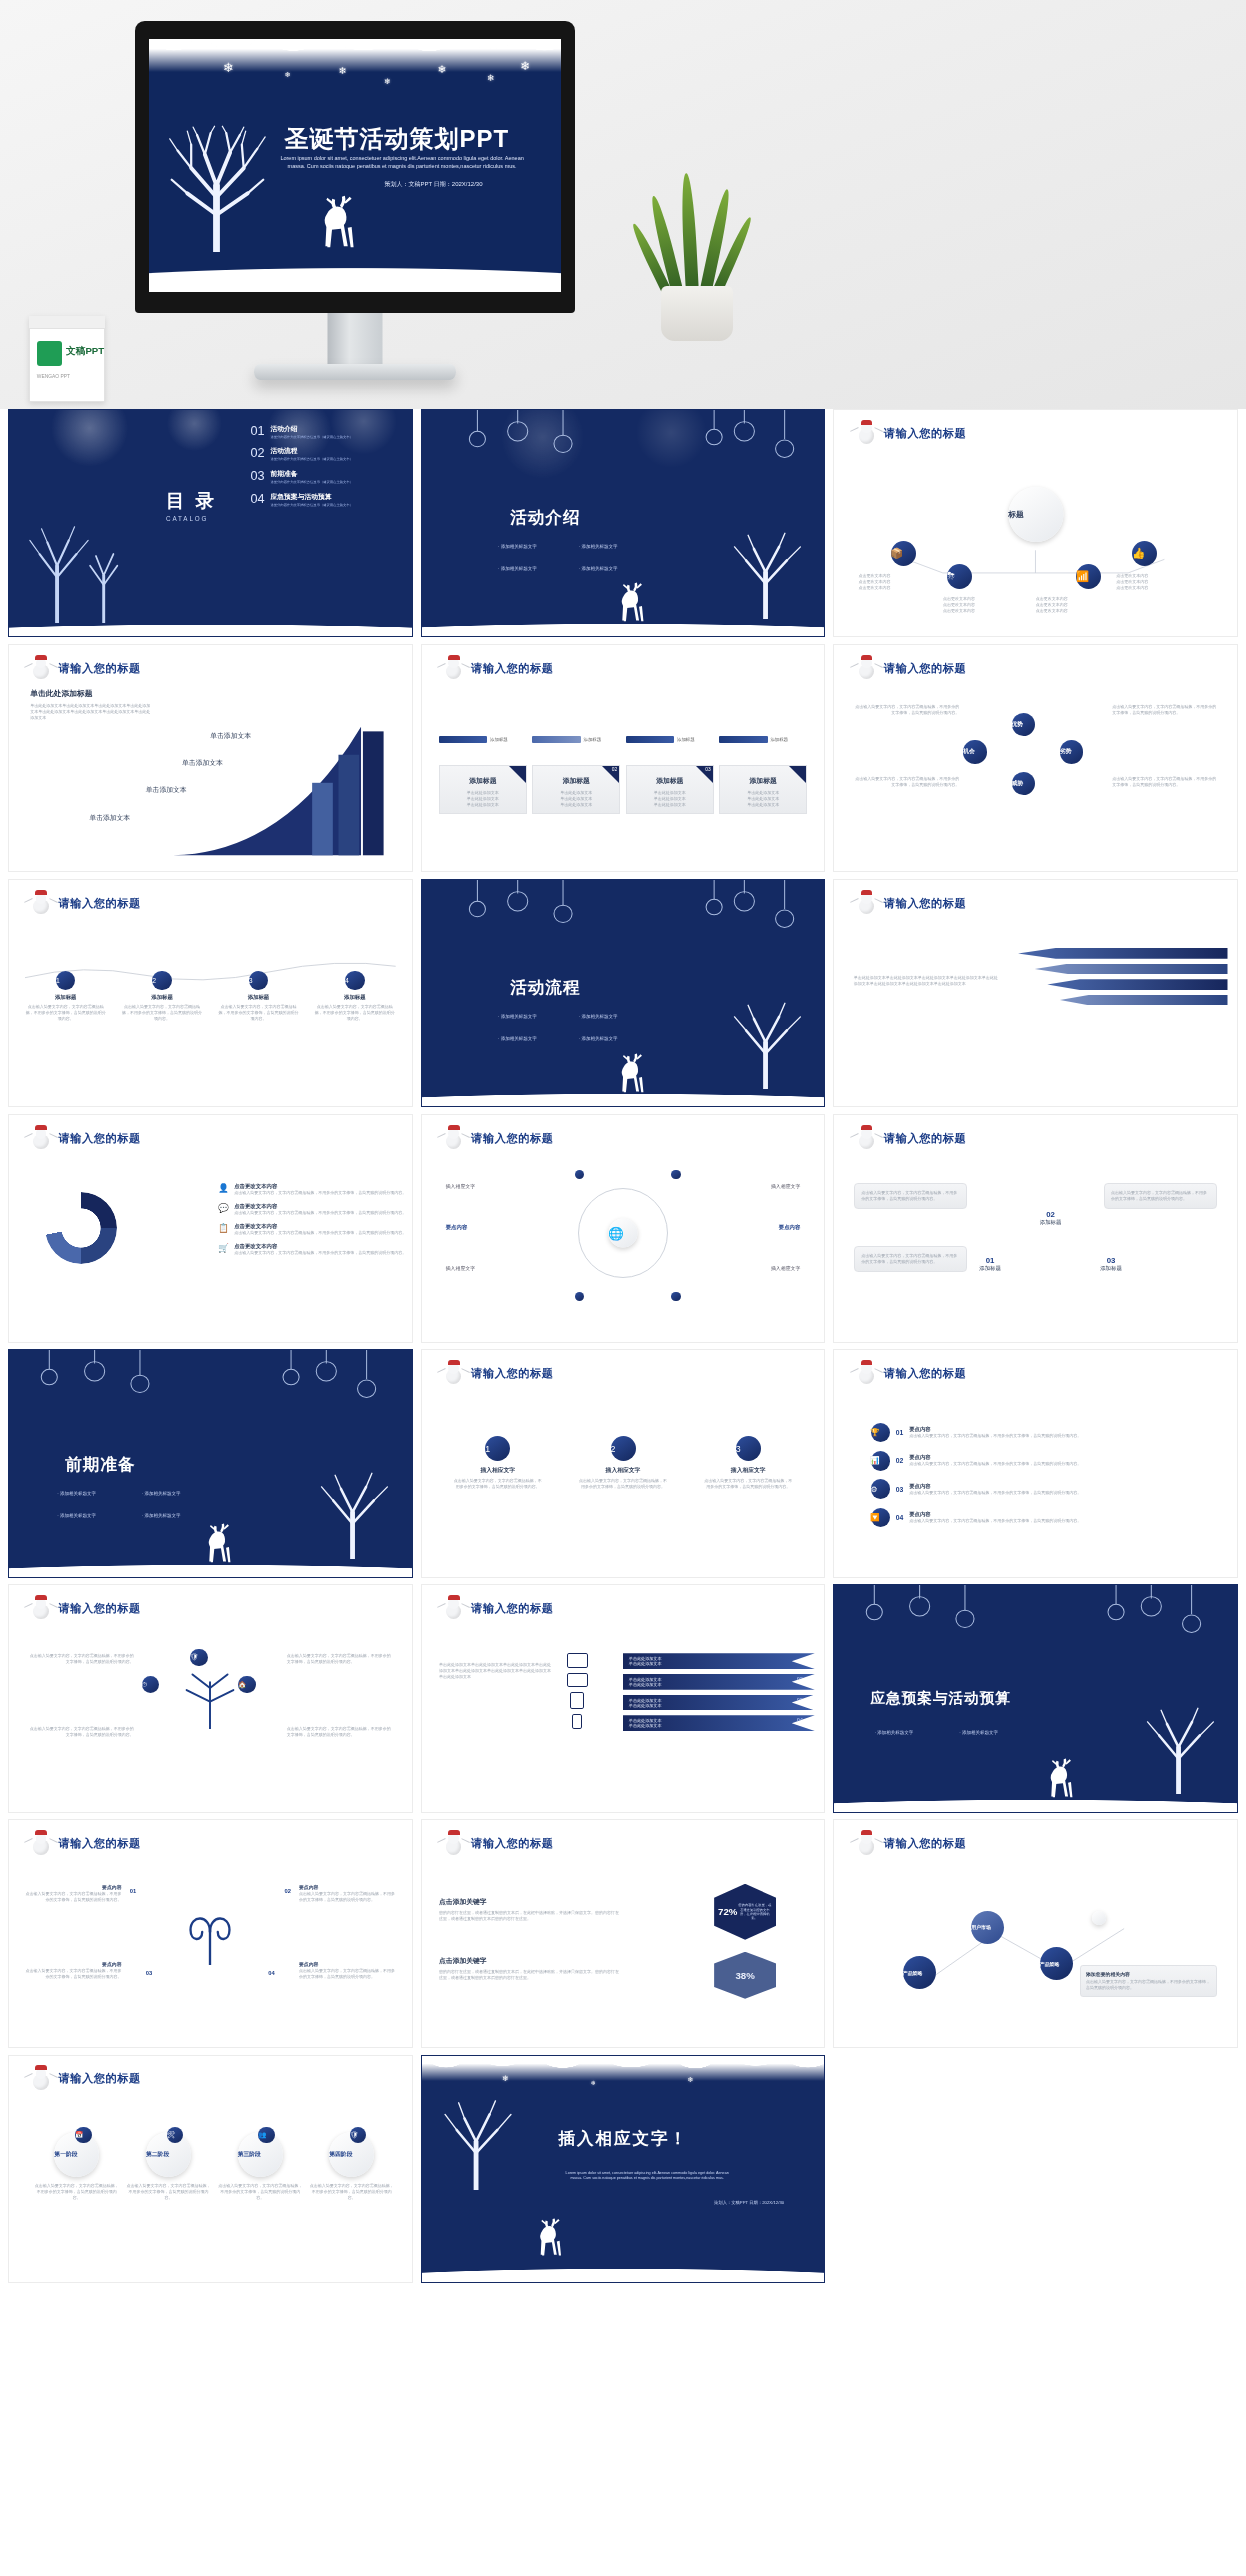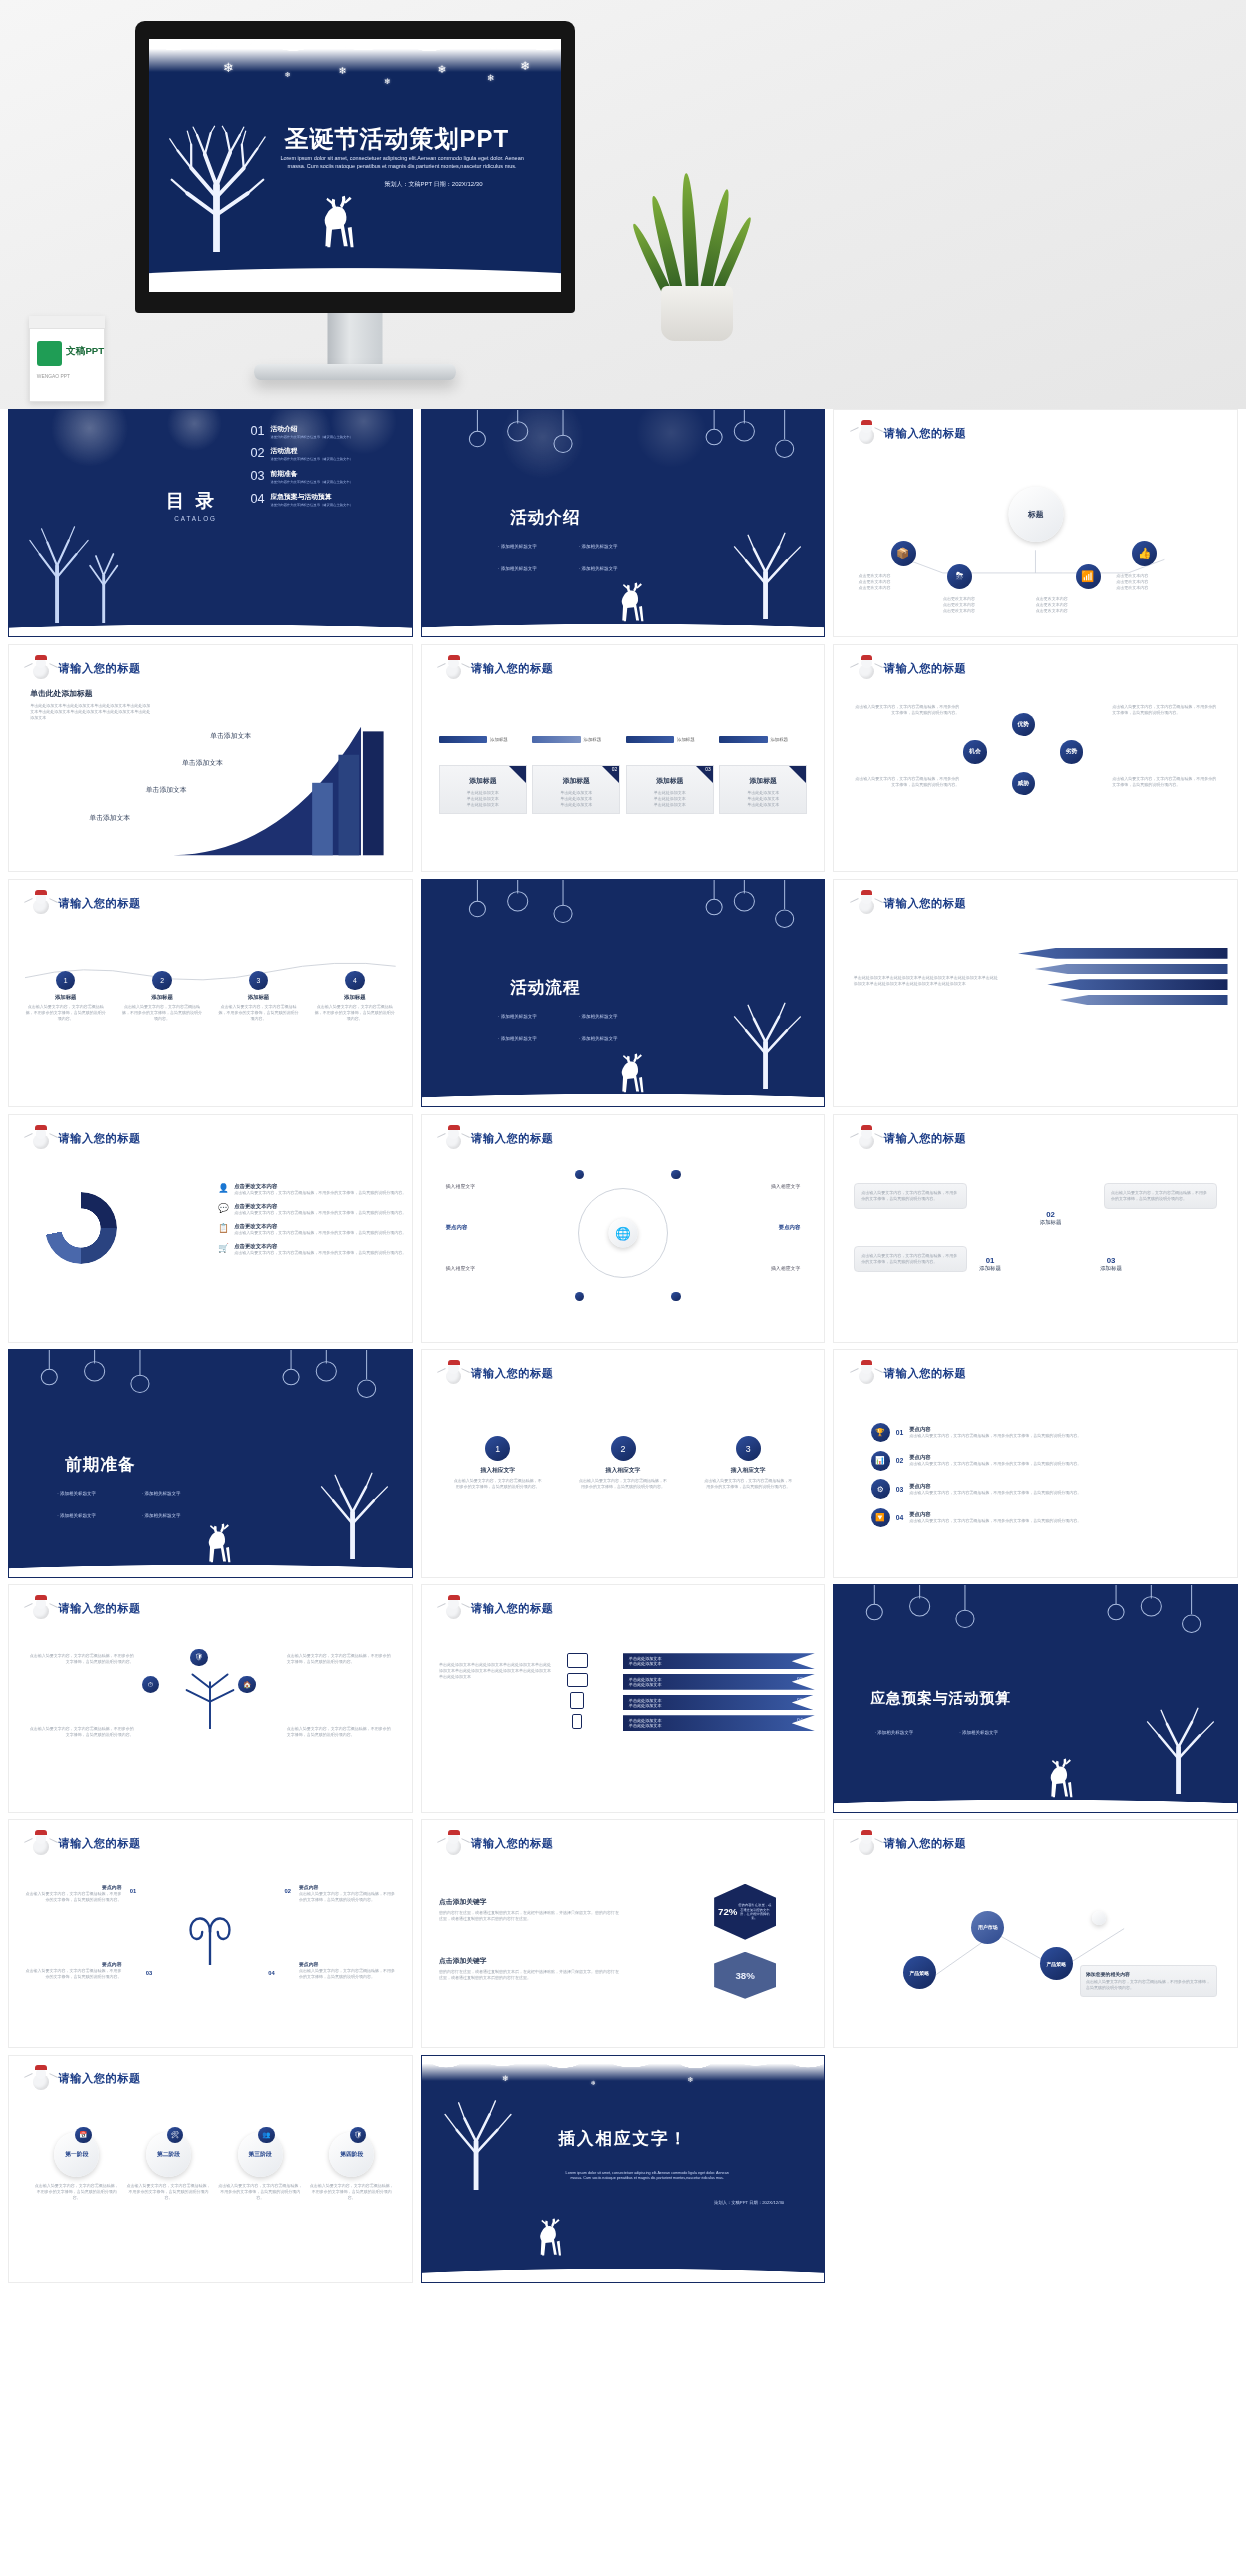--- a/index.html
+++ b/index.html
@@ -71,21 +71,21 @@
   .sm-arm { position:absolute; top:6.8px; width:8.8px; height:1.4px; background:#c9ccd2; }
   .sl-title { font-size:11.2px; font-weight:bold; color:#1b3c86; letter-spacing:0.6px; white-space:nowrap; }
 
   .dark .sec-title { position:absolute; color:#fff; font-weight:bold; font-size:16.6px; letter-spacing:1px; }
   .dark .sec-bul { position:absolute; color:#cfdcfb; font-size:4.5px; }
 
   .ph { color:#9aa2ad; font-size:4px; line-height:1.5; }
   .ph-d { color:#3c4b63; font-size:4.5px; }
   .cap { color:#2a3e66; font-weight:bold; }
 
-  .circ { border-radius:50%; display:flex; align-items:center; justify-content:center; }
+  .circ { border-radius:50%; display:flex; align-items:center; justify-content:flex-start; }
   .blue-circ { background:linear-gradient(145deg,#2e4f9e,#14275c); color:#fff; }
   .white-circ { background:linear-gradient(145deg,#ffffff,#e7eaee); box-shadow:0 1.9px 5.8px rgba(0,0,0,.18); color:#33425f; }
   .chip { background:linear-gradient(180deg,#f4f5f7,#e9ebee); border:1px solid #e0e2e6; }
   .tag { background:linear-gradient(90deg,#1d3a7d,#3a5ba6); }
   .hex { clip-path:polygon(50% 0,100% 25%,100% 75%,50% 100%,0 75%,0 25%); }
   .arrowl { clip-path:polygon(18% 0,100% 0,100% 100%,18% 100%,0 50%); }
   .ribbon { clip-path:polygon(0 0,100% 0,88% 50%,100% 100%,0 100%); }
 </style>
 </head>
 <body>
@@ -161,21 +161,21 @@
     <svg style="position:absolute;left:9.7px;bottom:13.6px;width:117px;height:102px" viewBox="0 0 120 105">
       <g stroke="#cfe0ff" fill="none" stroke-linecap="round" opacity=".95">
         <path d="M40 105 L40 46" stroke-width="4"></path>
           <path d="M40 58 L22 34 M40 58 L60 34 M40 46 L30 22 M40 46 L52 20" stroke-width="2.2"></path>
         <path d="M22 34 L12 20 M60 34 L72 20 M30 22 L24 8 M52 20 L58 6" stroke-width="1.2"></path>
         <path d="M88 105 L88 56" stroke-width="3"></path>
           <path d="M88 66 L74 46 M88 66 L102 46 M88 56 L80 36 M88 56 L98 34" stroke-width="1.8"></path>
       </g>
     </svg>
     <div style="position:absolute;left:0;bottom:0;width:100%;height:21.4px;background:radial-gradient(ellipse 130% 100% at 50% 110%,#fff 62%,transparent 64%)"></div>
-    <div style="position:absolute;left:39%;top:42%;transform:translateY(-50%);text-align:right">
+    <div style="position:absolute;left:39%;top:42%;transform:translateY(-50%);text-align:left">
       <div style="color:#fff;font-size:18.5px;font-weight:bold;letter-spacing:2.9px">目 录</div>
       <div style="color:#c9d6f5;font-size:6.3px;letter-spacing:1.9px;margin-top:1.9px">CATALOG</div>
     </div>
     <div style="position:absolute;left:60%;top:13.6px;right:7.8px;display:flex;flex-direction:column;gap:7.8px">
       <div style="display:flex;gap:5.8px;align-items:flex-start">
         <span style="color:#dfe8ff;font-size:12.7px;font-weight:300">01</span>
         <span>
           <span style="display:block;color:#fff;font-size:6.8px;font-weight:bold">活动介绍</span>
           <span style="display:block;color:#9fb4e6;font-size:3.3px;margin-top:1px">这里分内容作为文字摘取占位显示（建议用在主题文本）</span>
         </span>

